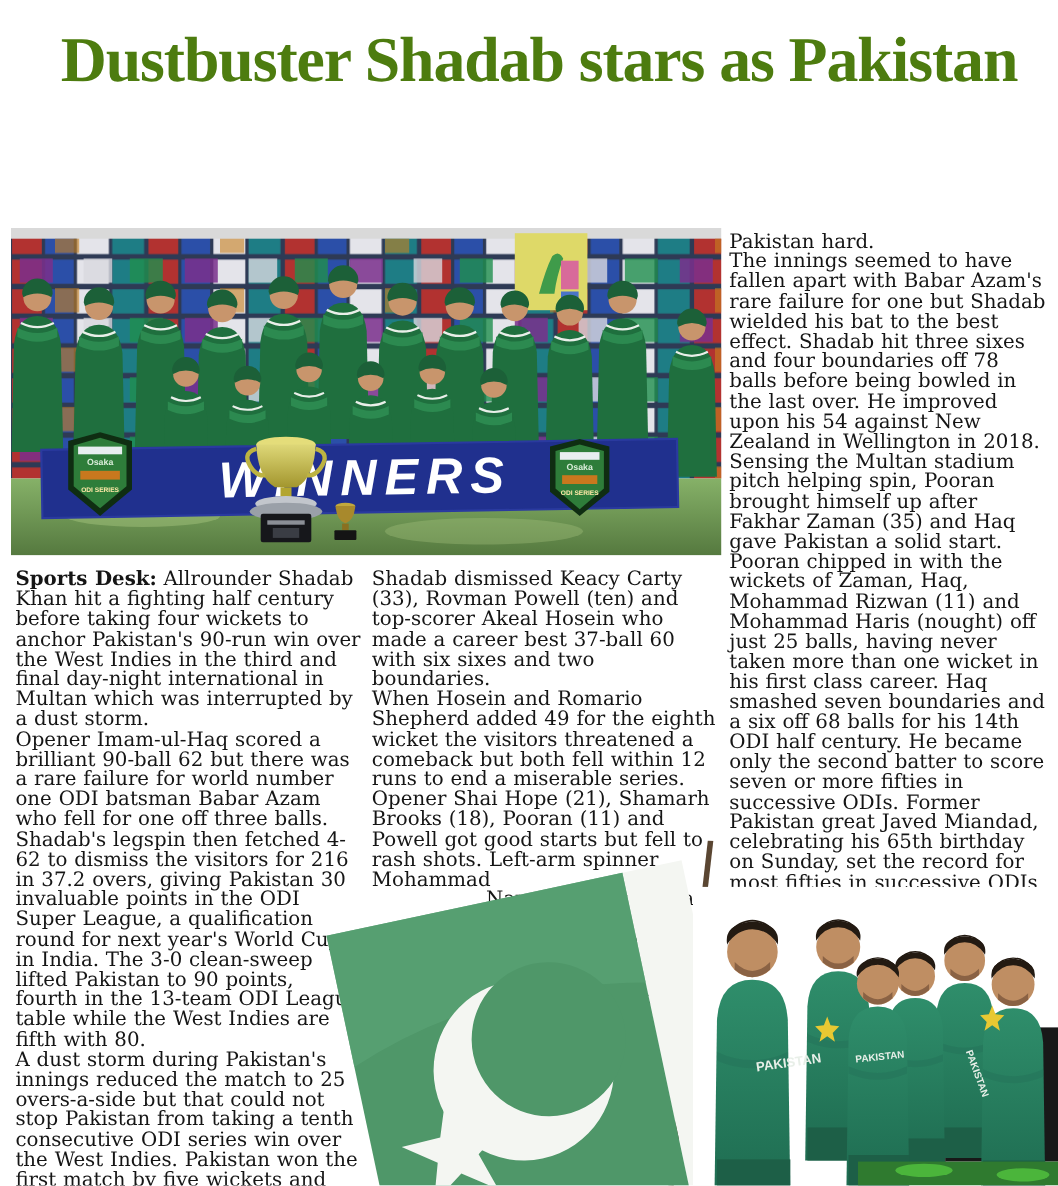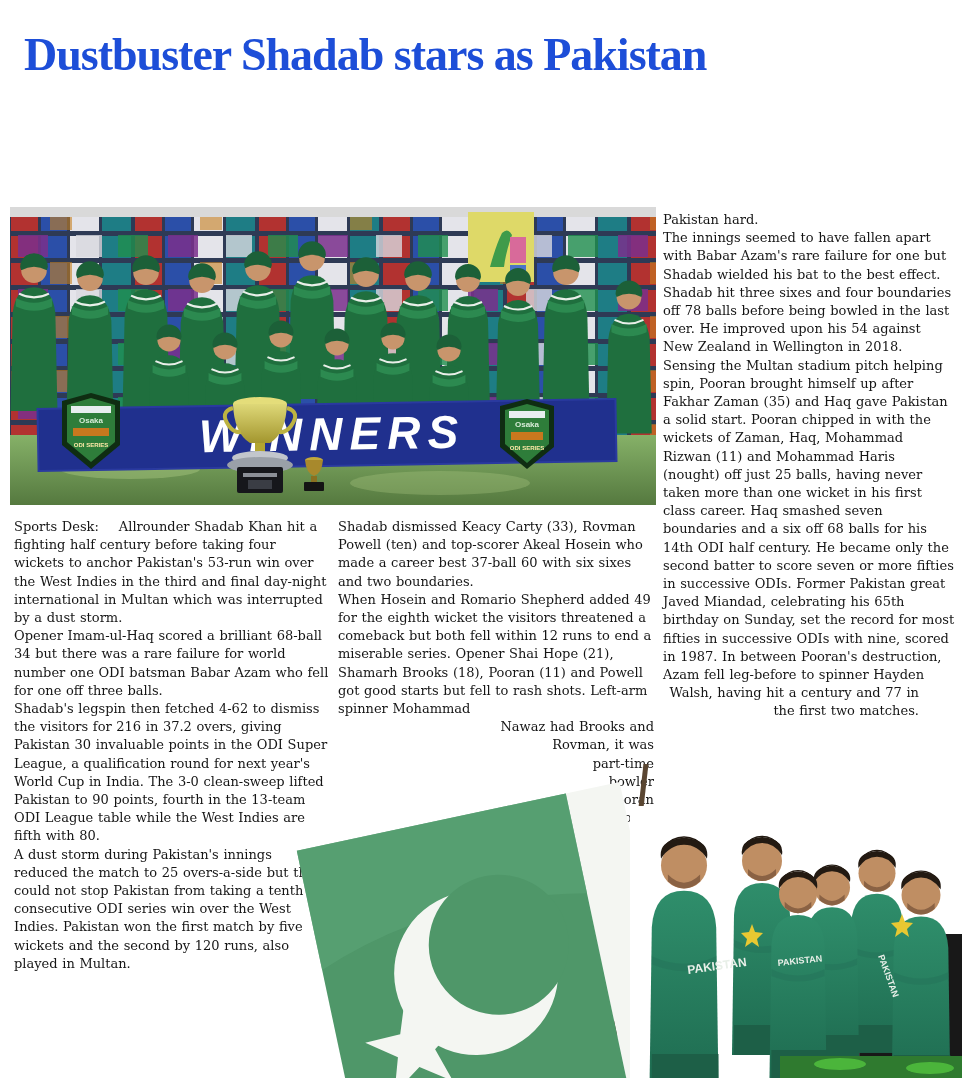--- a/index.html
+++ b/index.html
@@ -1,29 +1,29 @@
 <!DOCTYPE html>
 <html><head>
 <meta charset="utf-8">
 <style>
   html,body{margin:0;padding:0;background:#fff;}
   #page{position:relative;width:962px;height:1078px;background:#fff;overflow:hidden;
         font-family:"DejaVu Serif", serif;color:#151515;}
   
   #headline{position:absolute;left:24px;top:14px;width:932px;
             font-family:"Liberation Serif", serif;font-weight:700;
-            font-size:46px;line-height:82px;letter-spacing:-1px;color:#1d4ed8;}
+            font-size:58px;line-height:82px;letter-spacing:-1px;color:#4d7c0f;text-align:center;}
   
-  .col{position:absolute;font-size:13px;line-height:18.2px;text-align:left;
+  .col{position:absolute;font-size:18px;line-height:18.2px;text-align:left;
        word-spacing:0.5px;}
   #col1{left:14px;top:518px;width:315px;}
   #col2{left:338px;top:518px;width:316px;}
   #col3{left:663px;top:211px;width:292px;}
   .para{margin:0;}
-  .byline{font-weight:400;margin-right:20px;}
+  .byline{font-weight:700;margin-right:6px;}
   .tailline{margin:0;text-align:right;}
   #col3 .tailwrap{text-align:right;padding-right:36px;}
   
   .photo{position:absolute;overflow:hidden;}
   #photo-team{left:10px;top:207px;width:646px;height:298px;}
   #photo-flag{left:280px;top:764px;width:390px;height:314px;}
   #photo-players{left:630px;top:806px;width:332px;height:272px;}
   svg{display:block;}
   .winners-text{font-family:"Liberation Sans", sans-serif;font-style:italic;
                 font-weight:bold;letter-spacing:7px;}
@@ -150,22 +150,22 @@
       <g>
         <ellipse cx="304" cy="253" rx="9" ry="3" fill="#c2a83c"></ellipse>
         <path d="M295 253 Q296 266 304 269 Q312 266 313 253 Z" fill="#a8892c"></path>
         <rect x="301" y="269" width="6" height="6" fill="#8a7020"></rect>
         <rect x="294" y="275" width="20" height="9" rx="1" fill="#141414"></rect>
       </g>
     </svg>
   </div>
 
   <div id="col1" class="col">
-    <p class="para"><b class="byline">Sports Desk:</b><span>Allrounder Shadab Khan hit a fighting half century before taking four wickets to anchor Pakistan's 53-run win over the West Indies in the third and final day-night international in Multan which was interrupted by a dust storm.</span></p>
-    <p class="para">Opener Imam-ul-Haq scored a brilliant 68-ball 34 but there was a rare failure for world number one ODI batsman Babar Azam who fell for one off three balls.</p>
+    <p class="para"><b class="byline">Sports Desk:</b><span>Allrounder Shadab Khan hit a fighting half century before taking four wickets to anchor Pakistan's 90-run win over the West Indies in the third and final day-night international in Multan which was interrupted by a dust storm.</span></p>
+    <p class="para">Opener Imam-ul-Haq scored a brilliant 90-ball 62 but there was a rare failure for world number one ODI batsman Babar Azam who fell for one off three balls.</p>
     <p class="para">Shadab's legspin then fetched 4-62 to dismiss the visitors for 216 in 37.2 overs, giving Pakistan 30 invaluable points in the ODI Super League, a qualification round for next year's World Cup in India. The 3-0 clean-sweep lifted Pakistan to 90 points, fourth in the 13-team ODI League table while the West Indies are fifth with 80.</p>
     <p class="para">A dust storm during Pakistan's innings reduced the match to 25 overs-a-side but that could not stop Pakistan from taking a tenth consecutive ODI series win over the West Indies. Pakistan won the first match by five wickets and the second by 120 runs, also played in Multan.</p>
   </div>
 
   <div id="col2" class="col">
     <p class="para">Shadab dismissed Keacy Carty (33), Rovman Powell (ten) and top-scorer Akeal Hosein who made a career best 37-ball 60 with six sixes and two boundaries.</p>
     <p class="para">When Hosein and Romario Shepherd added 49 for the eighth wicket the visitors threatened a comeback but both fell within 12 runs to end a miserable series. Opener Shai Hope (21), Shamarh Brooks (18), Pooran (11) and Powell got good starts but fell to rash shots. Left-arm spinner Mohammad</p>
     <div class="tailline">Nawaz had Brooks and</div>
     <div class="tailline">Rovman, it was</div>
     <div class="tailline">part-time</div>

